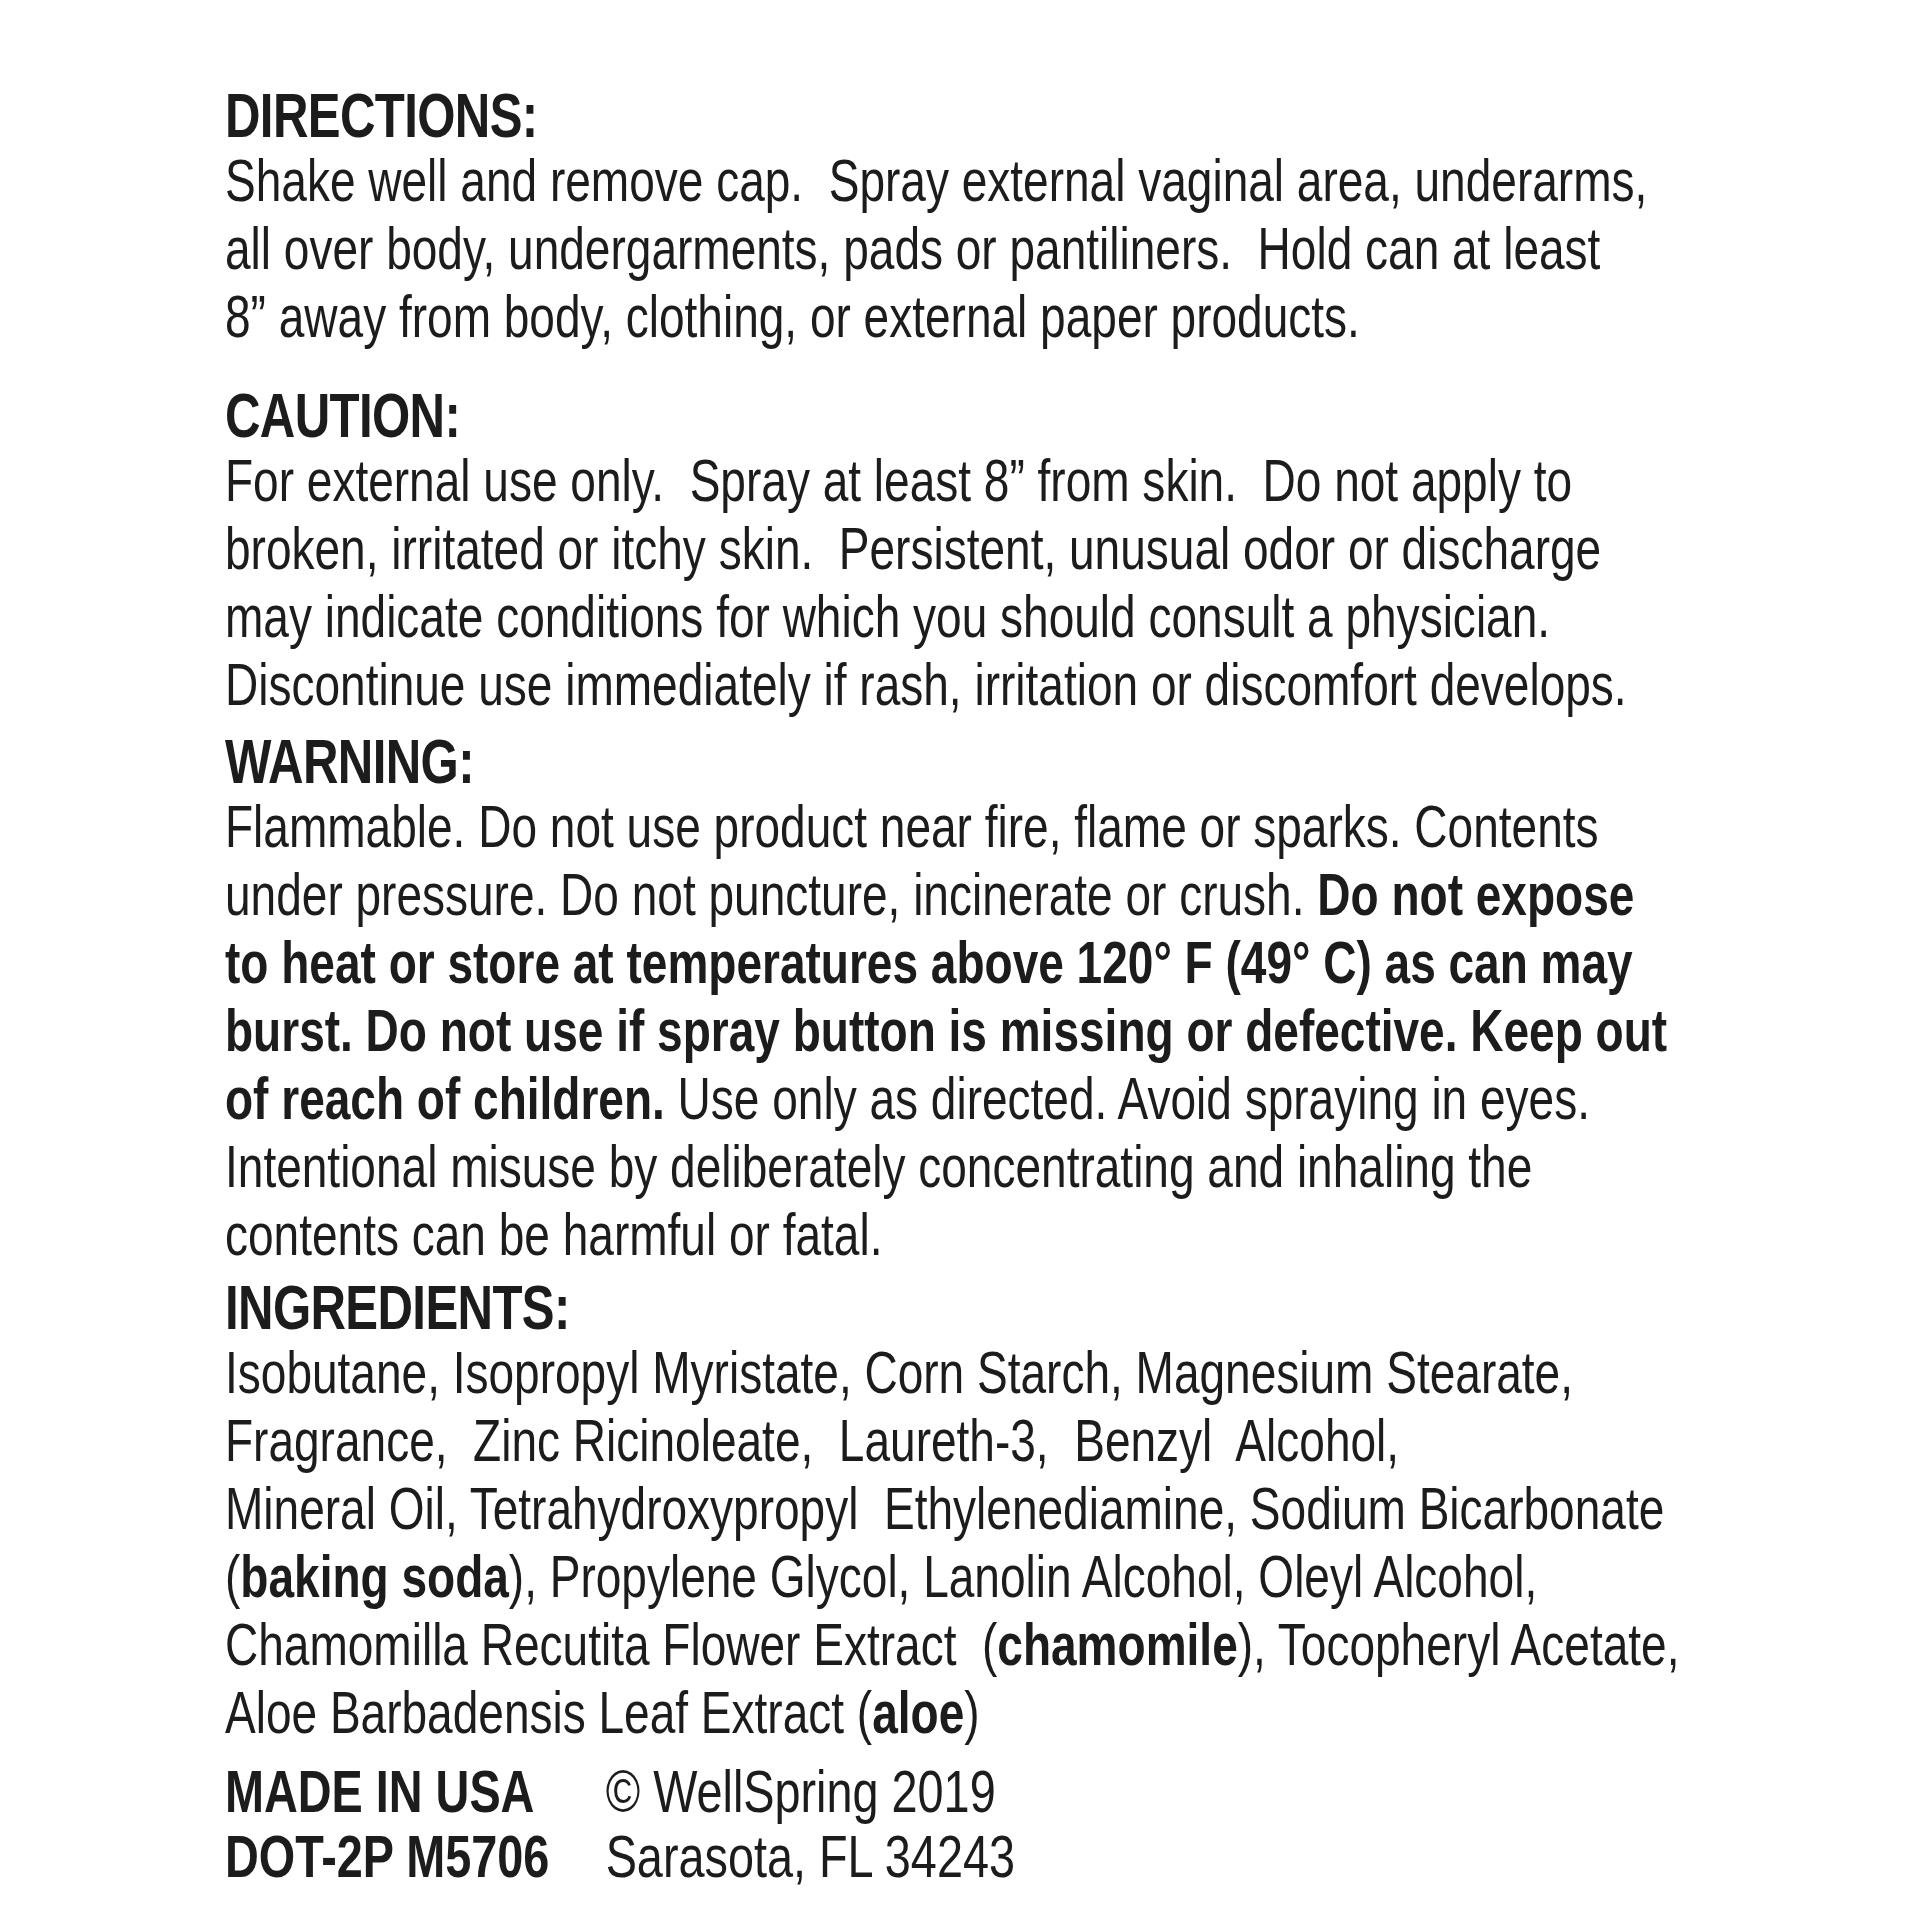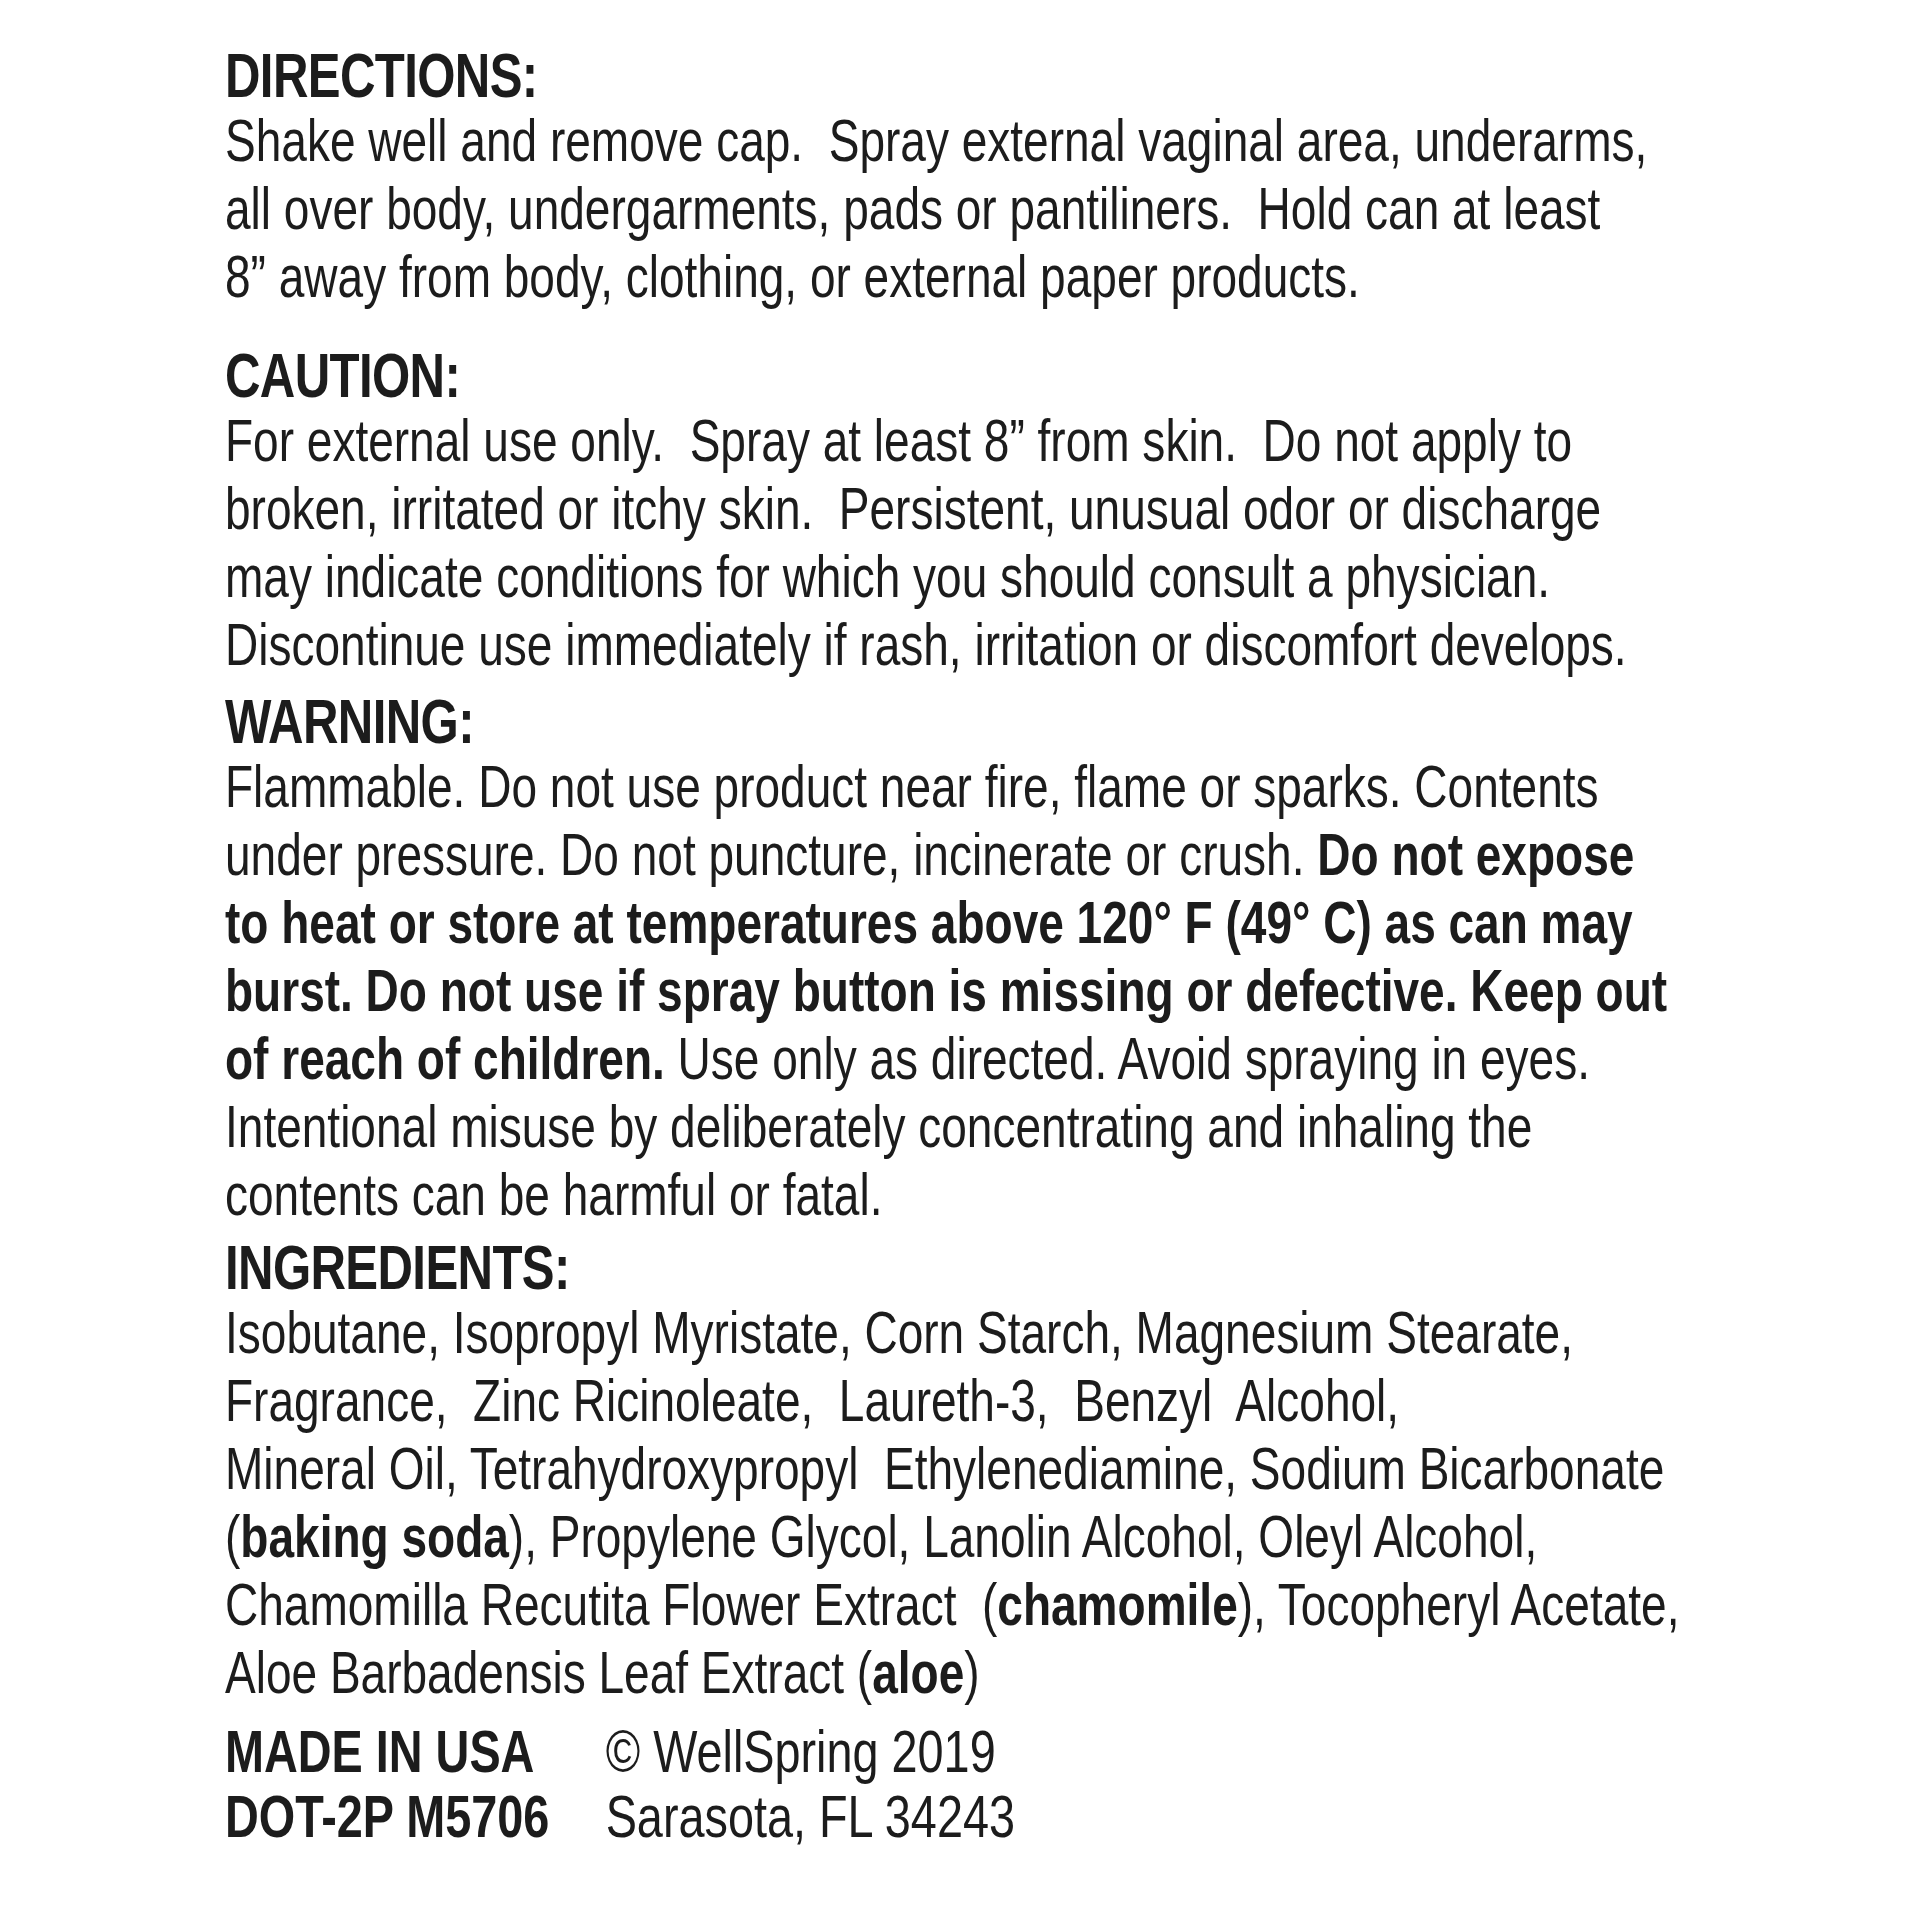--- a/index.html
+++ b/index.html
@@ -10,21 +10,21 @@
     background: #ffffff;
     overflow: hidden;
   }
   .label-page {
     position: relative;
     width: 1924px;
     height: 1924px;
     background: #ffffff;
     font-family: "Liberation Sans", sans-serif;
     color: #1c1c1c;
-    padding: 44px 0 0 225px;
+    padding: 84px 0 0 225px;
     box-sizing: border-box;
   }
   
   .squeeze {
     transform: scaleX(0.78);
     transform-origin: 0 0;
     width: 2164px;
   }
   .sec { margin: 0; }
   .sec-caution     { margin-top: 33px; }

